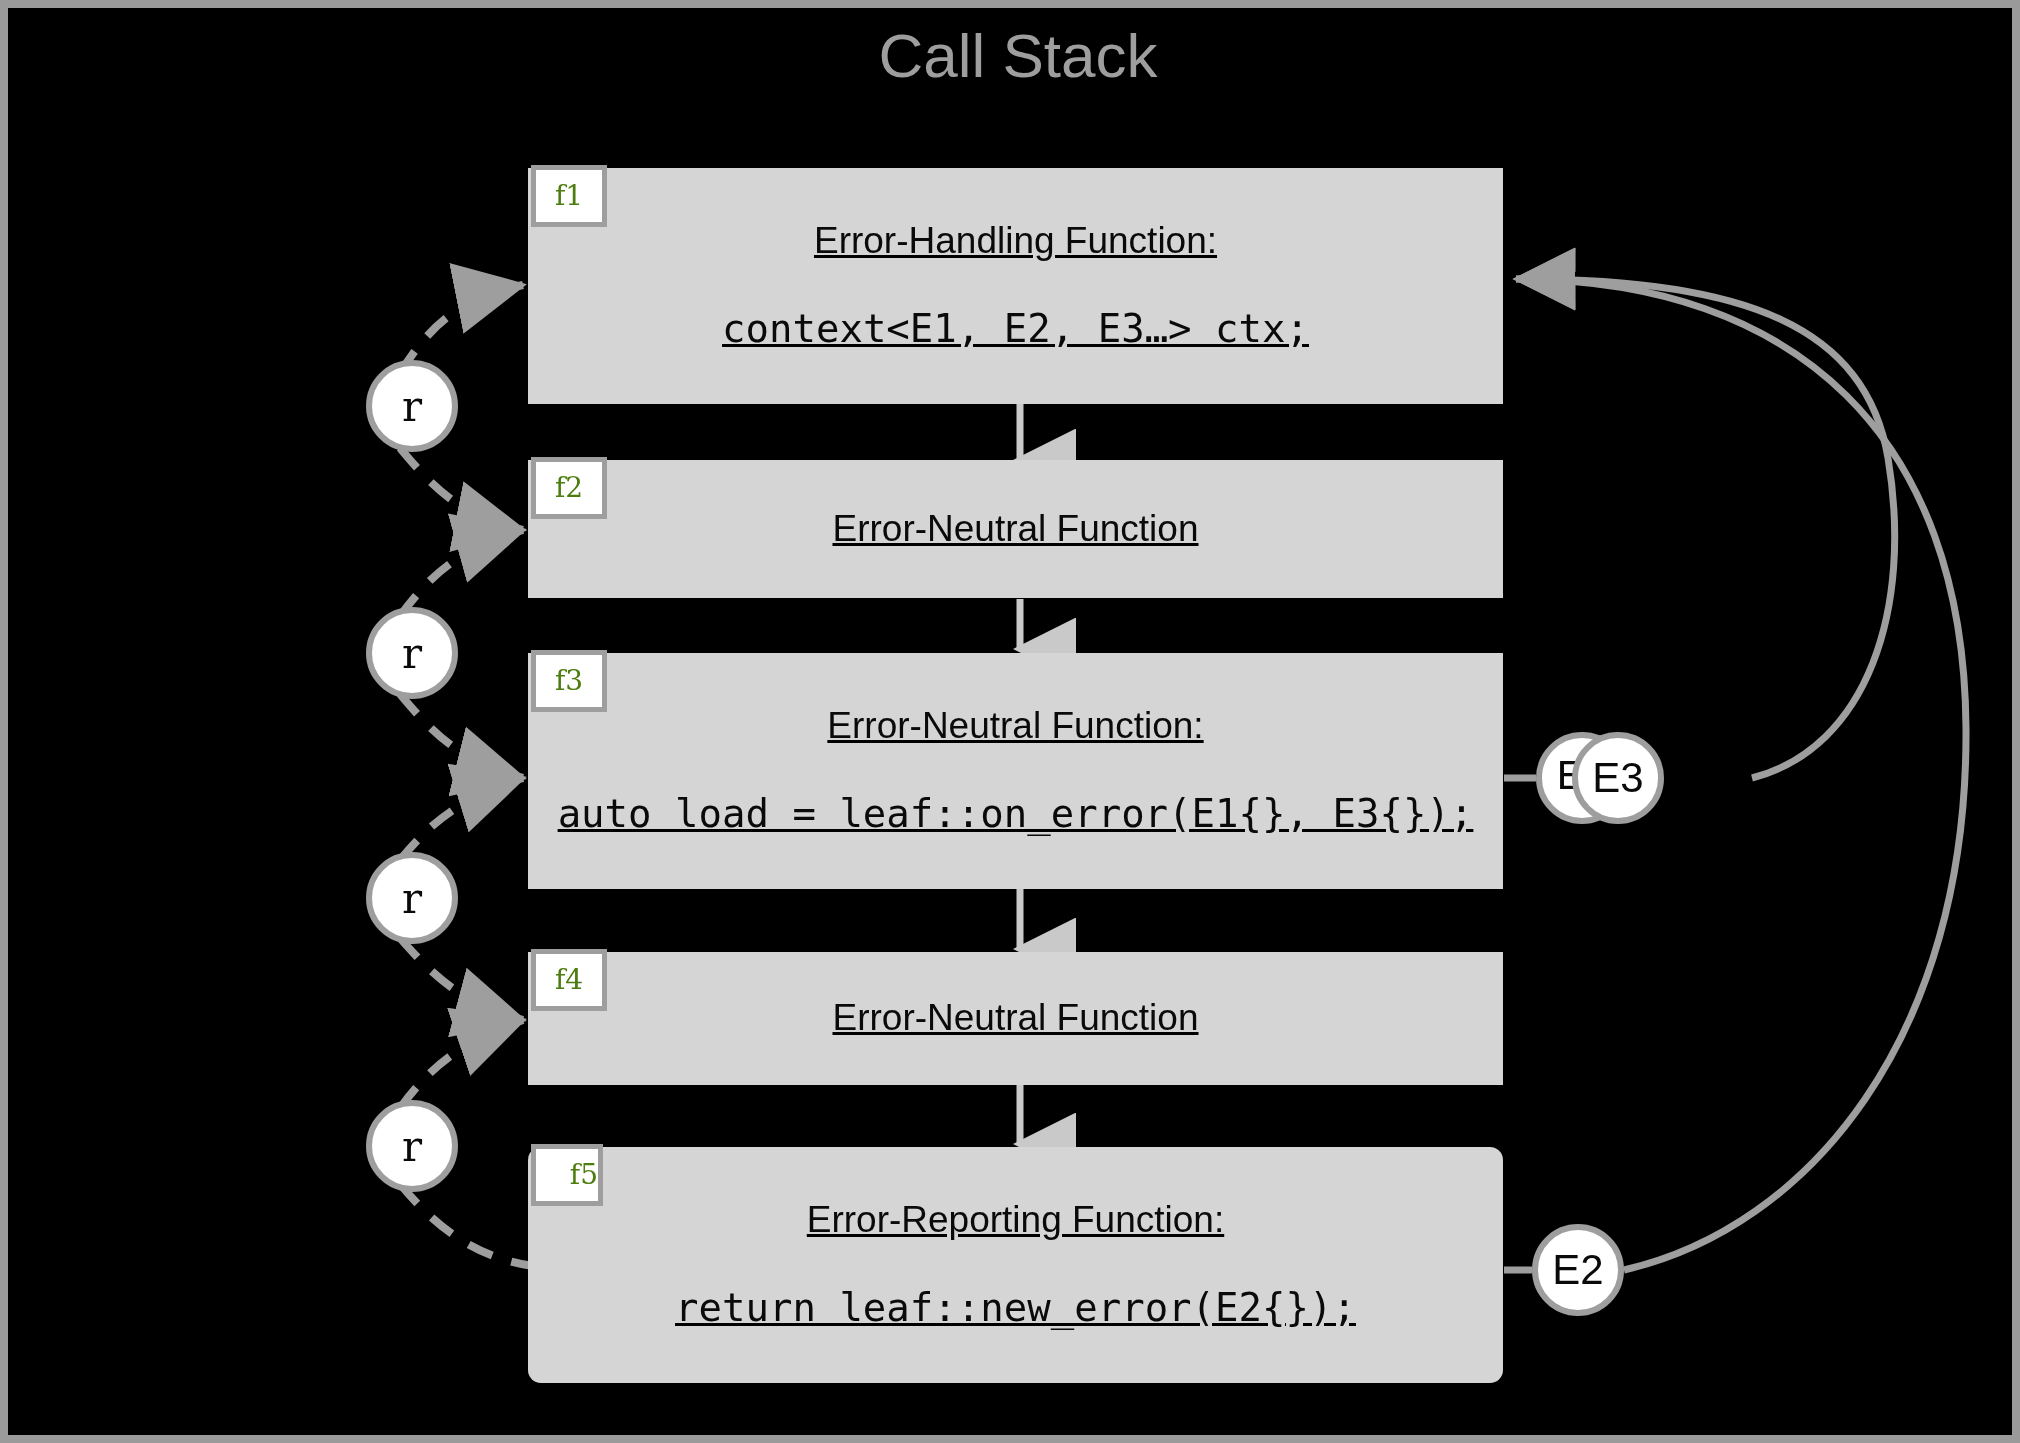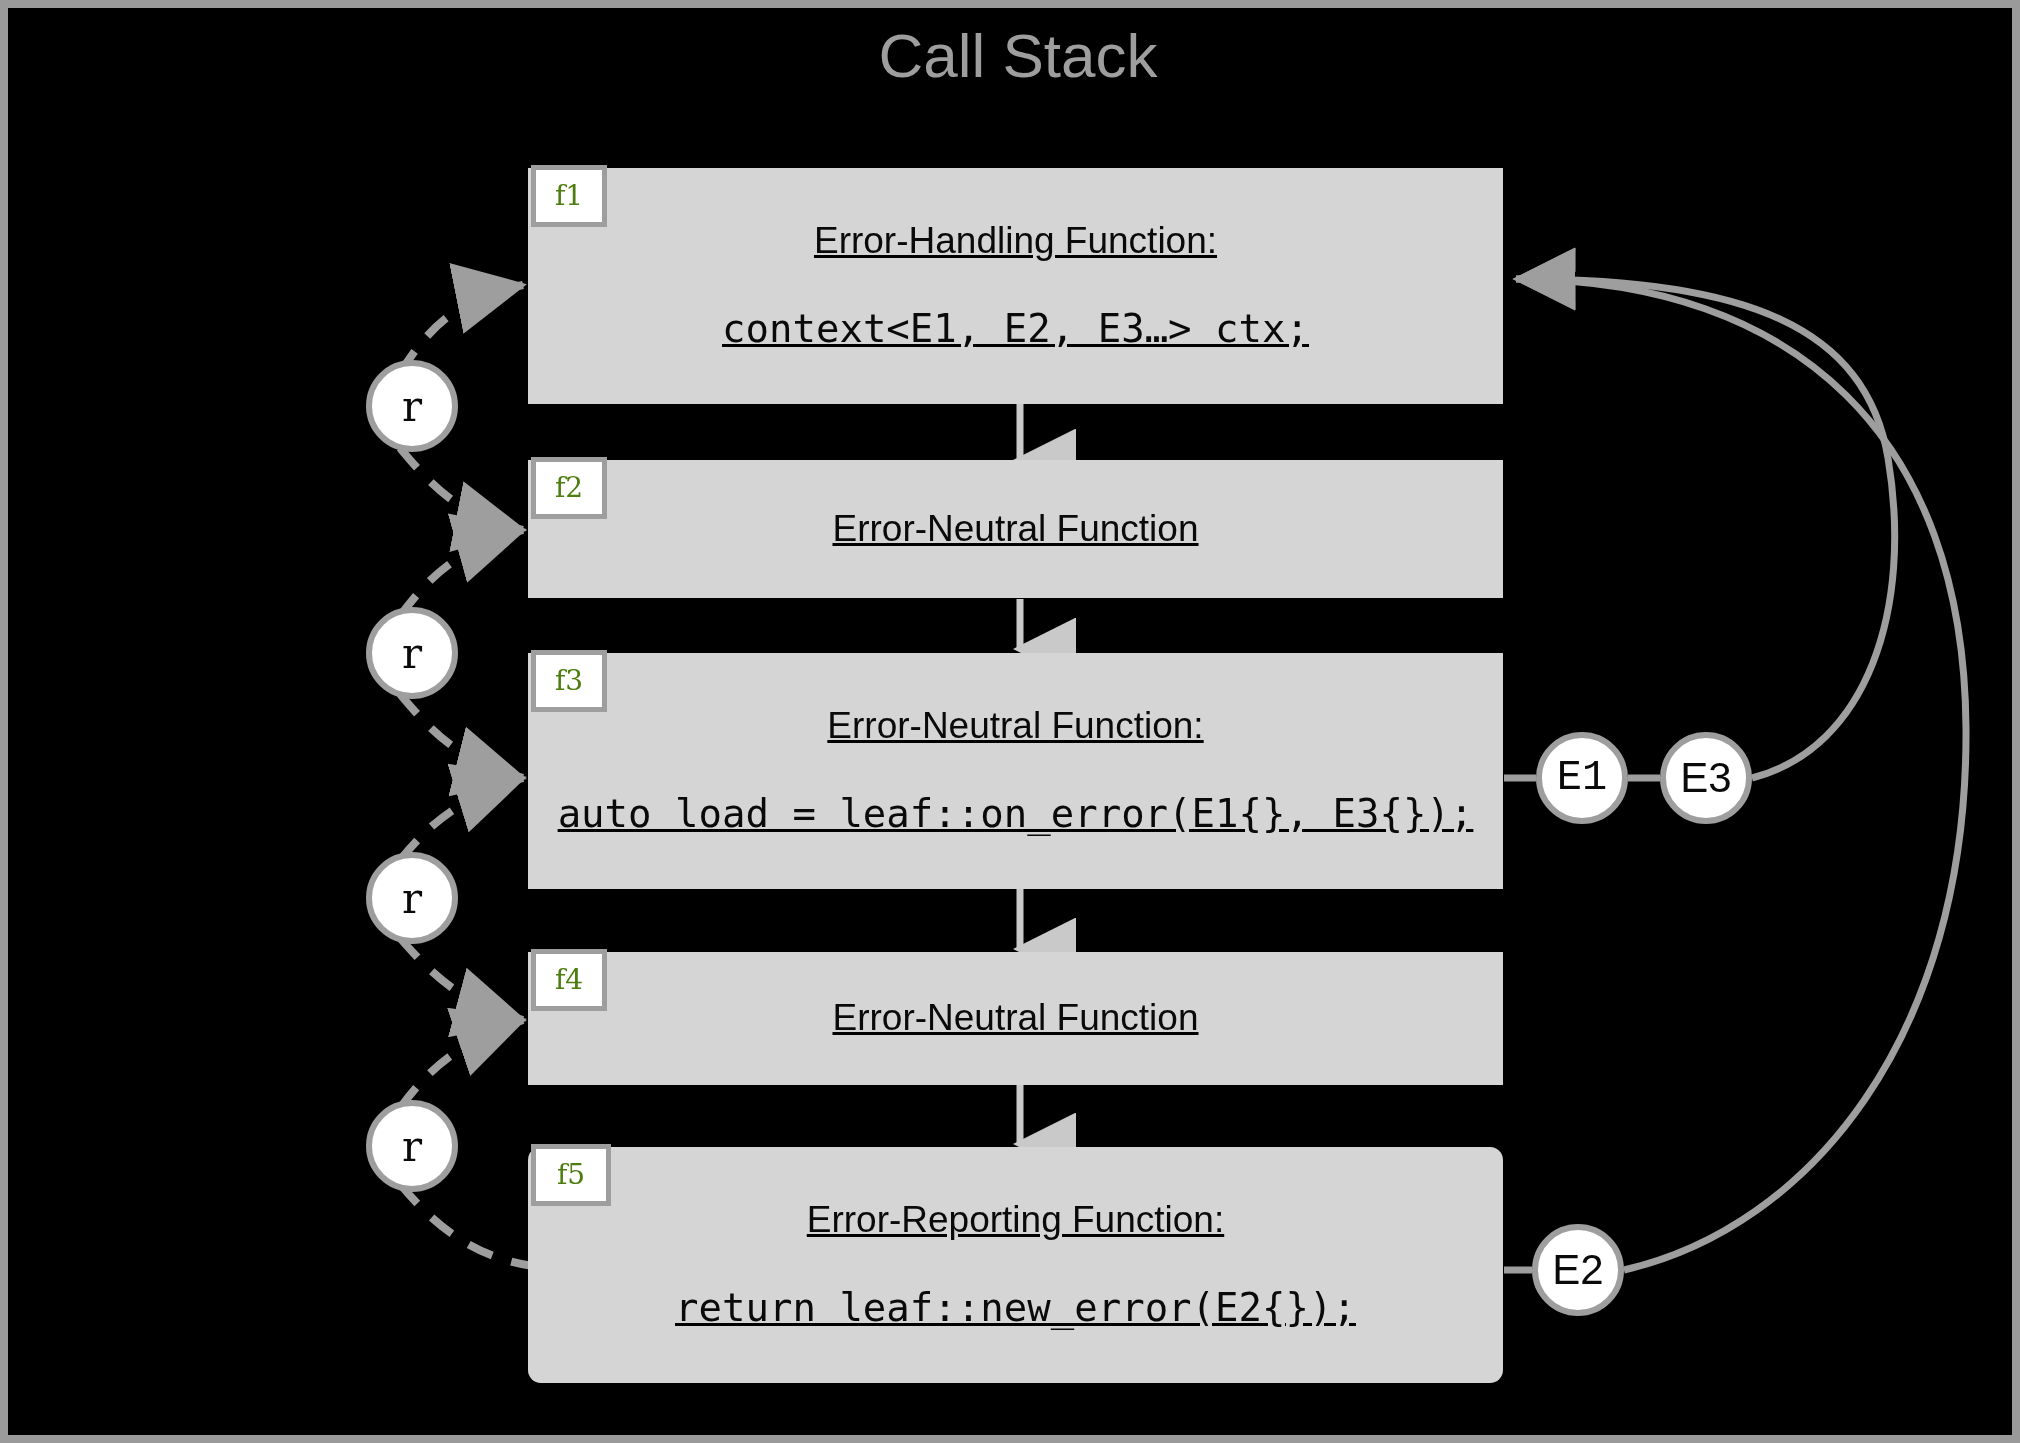--- a/index.html
+++ b/index.html
@@ -206,40 +206,40 @@
   <div class="flabel" style="left:523px; top:941px; width:76px; height:62px;">
     <span>f4</span>
   </div>
 
   <div class="frame two-line" style="left:520px; top:1139px; width:975px; height:236px;border-radius:13px;">
     <div class="frame-body">
       <div class="frame-title">Error-Reporting Function:</div>
       <div class="frame-code">return leaf::new_error(E2{});</div>
     </div>
   </div>
-  <div class="flabel" style="left:523px; top:1136px; width:80px; height:62px;">
+  <div class="flabel" style="left:523px; top:1136px; width:72px; height:62px;justify-content:flex-end;">
     <span>f5</span>
   </div>
 
   <div class="node r-node" style="left:358px; top:352px;">
     <span>r</span>
   </div>
   <div class="node r-node" style="left:358px; top:599px;">
     <span>r</span>
   </div>
   <div class="node r-node" style="left:358px; top:844px;">
     <span>r</span>
   </div>
   <div class="node r-node" style="left:358px; top:1092px;">
     <span>r</span>
   </div>
 
   <div class="node e-node" style="left:1528px; top:724px;font-family:Liberation Mono, monospace;">
     <span>E1</span>
   </div>
-  <div class="node e-node" style="left:1652px; top:724px;text-align:center;">
+  <div class="node e-node" style="left:1564px; top:724px;text-align:center;">
     <span>E3</span>
   </div>
   <div class="node e-node" style="left:1524px; top:1216px;">
     <span>E2</span>
   </div>
 
 </div>
 
 </body></html>

